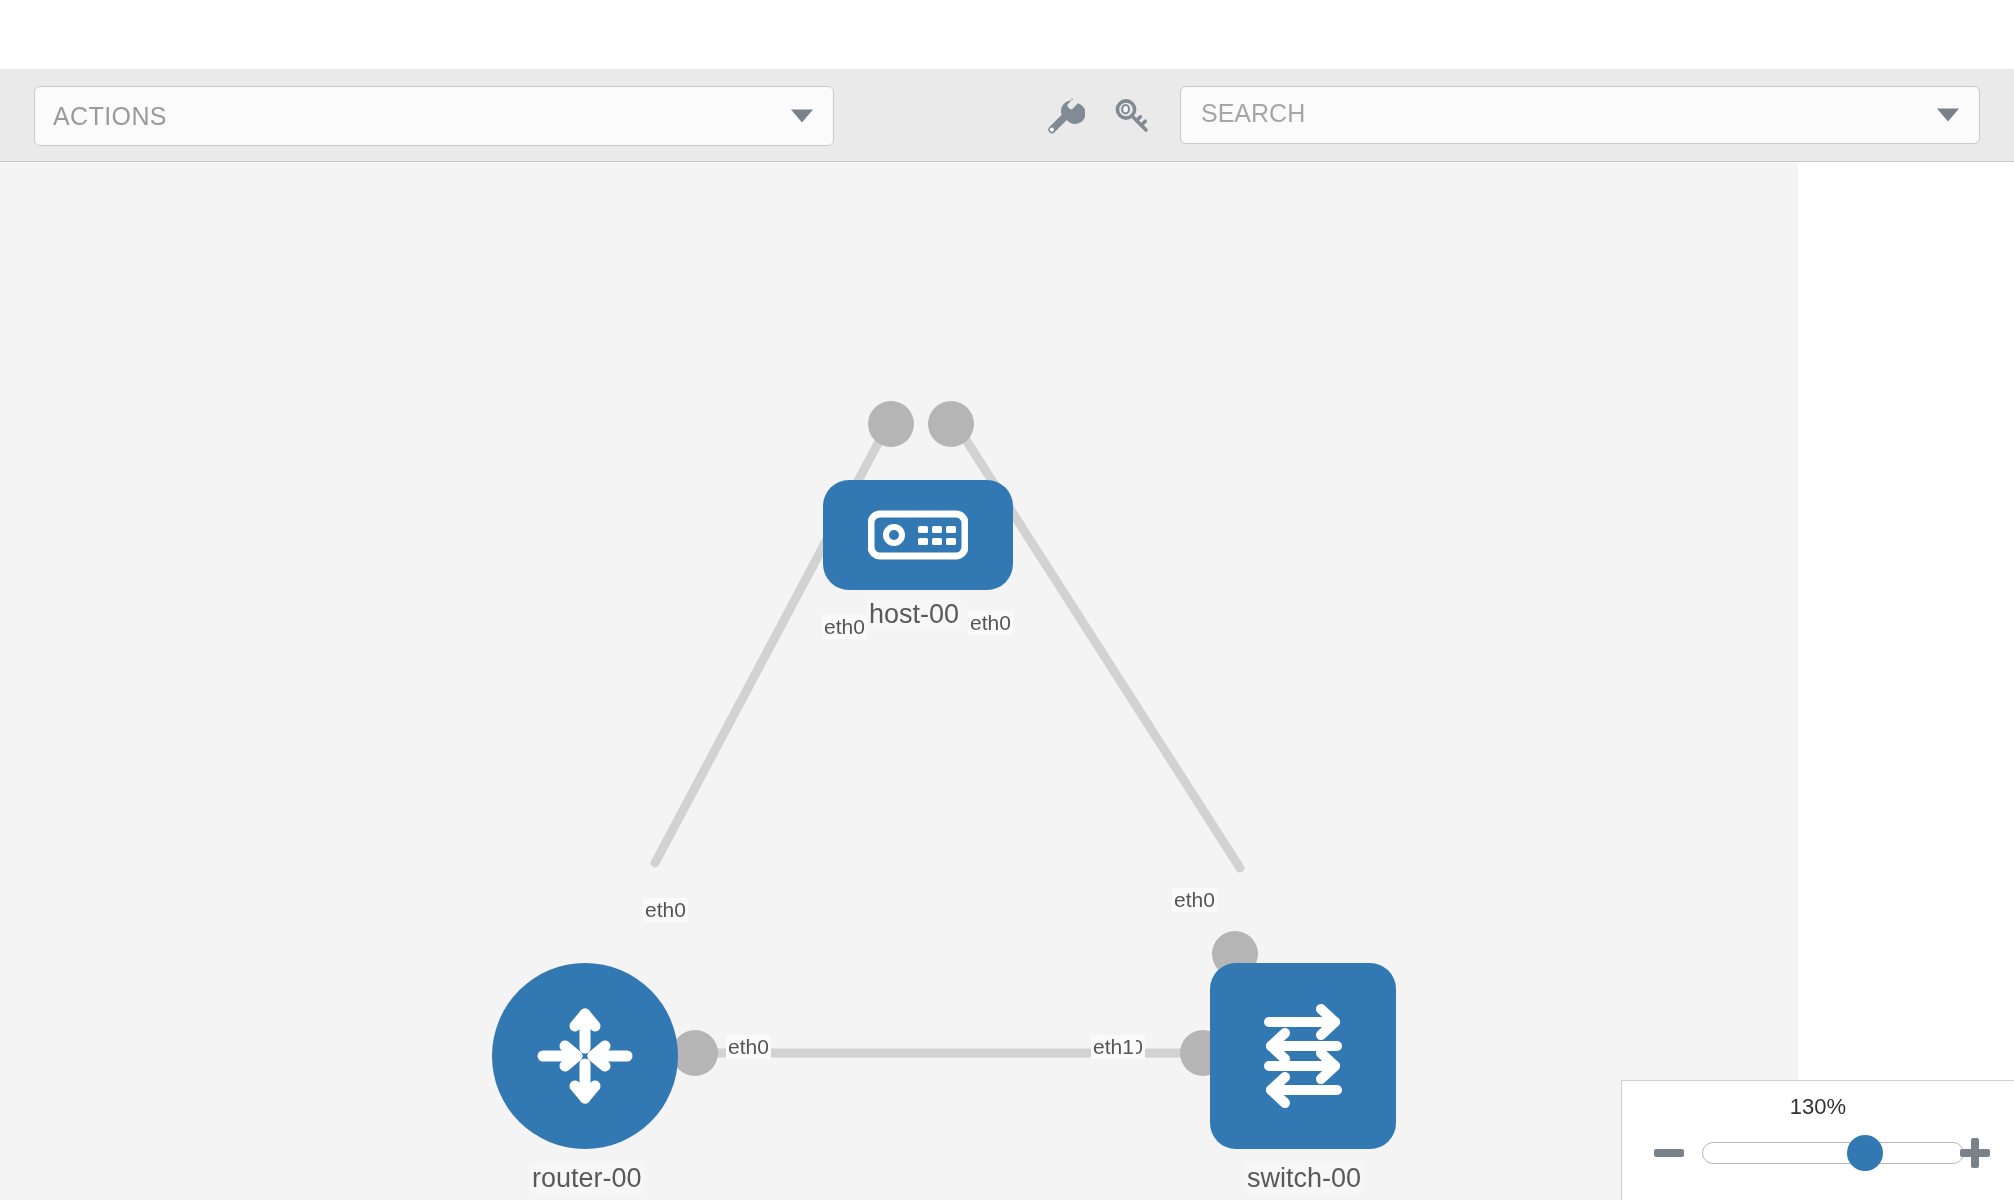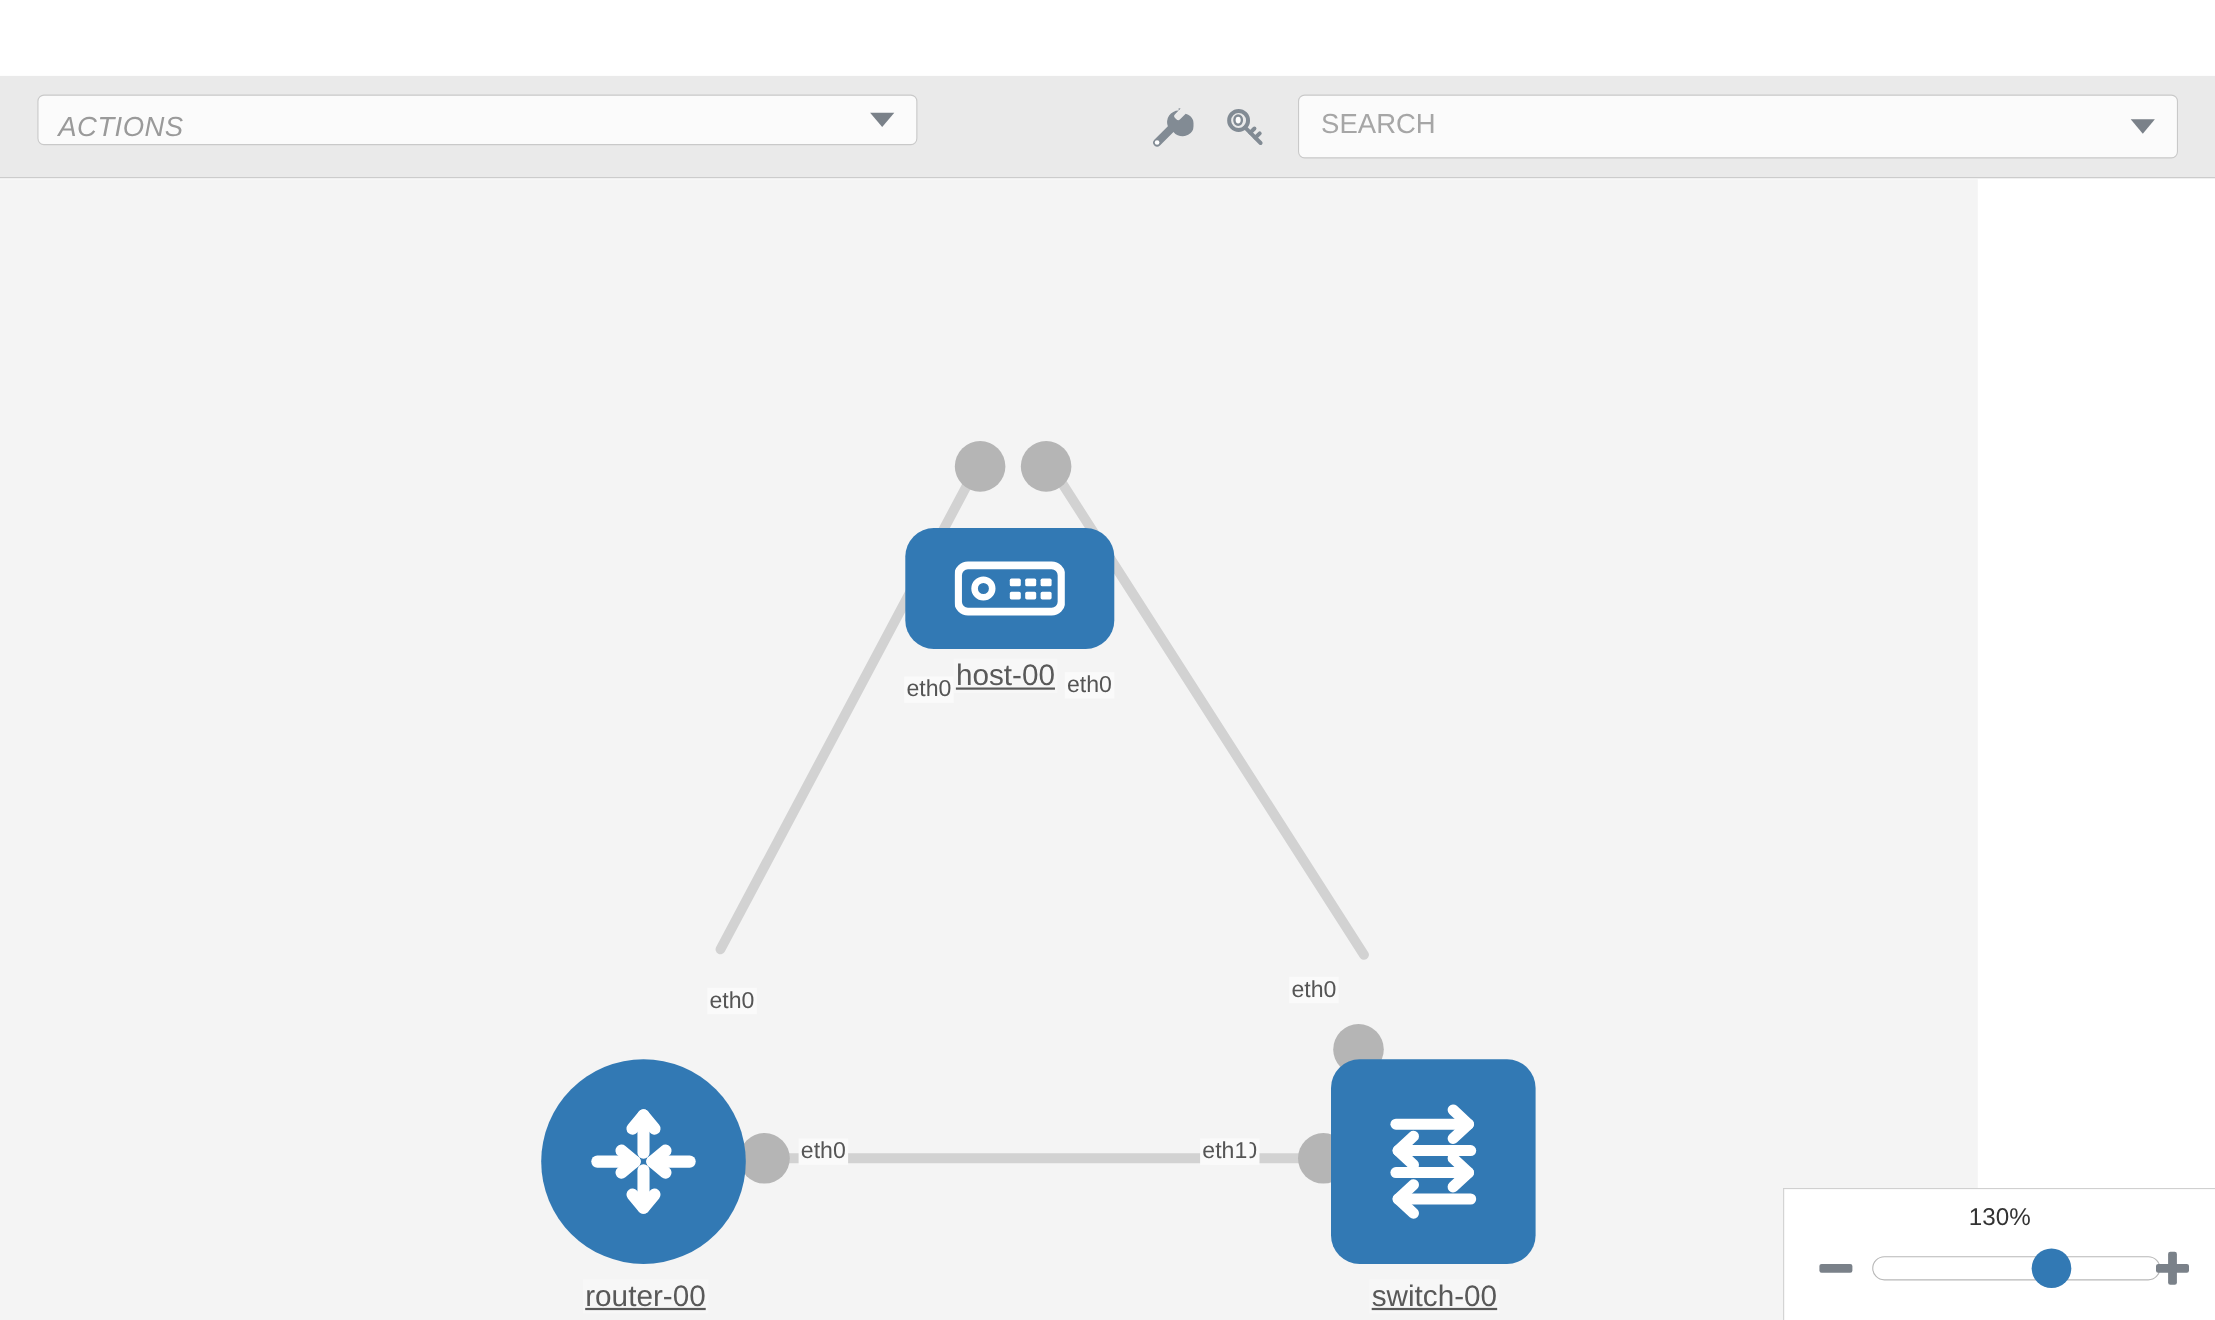--- a/index.html
+++ b/index.html
@@ -56,26 +56,25 @@
     width: 2014px;
     height: 93px;
     background: #eaeaea;
     border-bottom: 1px solid #c9c9c9;
   }
   .actions-select {
     position: absolute;
     left: 34px;
     top: 17px;
     width: 800px;
-    height: 46px;
+    height: 60px;
     background: #fbfbfb;
     border: 1px solid #c9c9c9;
     border-radius: 6px;
     cursor: pointer;
-    font-style: italic;
   }
   .actions-label {
     position: absolute;
     left: 18px;
     top: 15px;
     font-size: 25px;
     color: #9a9a9a;
     letter-spacing: 0.4px;
   }
   .caret {
@@ -149,21 +148,20 @@
   .node.circle { border-radius: 50%; }
   .node svg { display: block; }
 
   .node-label {
     position: absolute;
     font-size: 27px;
     color: #595959;
     background: #f7f7f7;
     white-space: nowrap;
     padding: 0 2px;
-    text-decoration: underline;
   }
 
   .port-label {
     position: absolute;
     font-size: 21px;
     color: #555555;
     background: #fafafa;
     white-space: nowrap;
     padding: 0 2px;
   }

